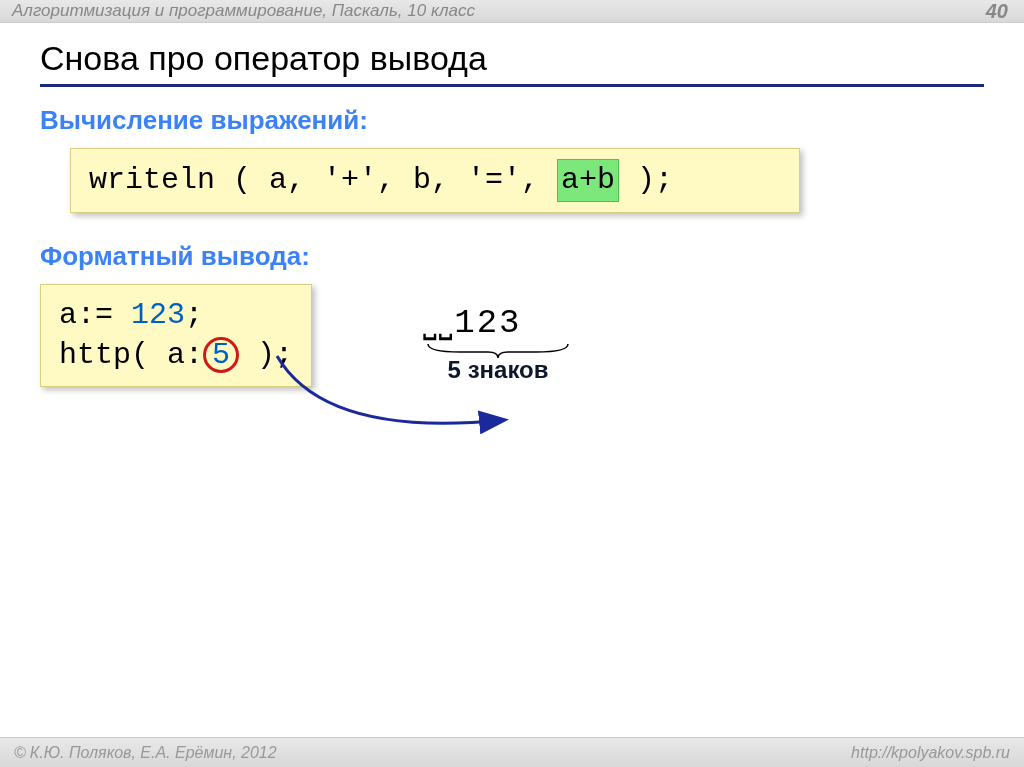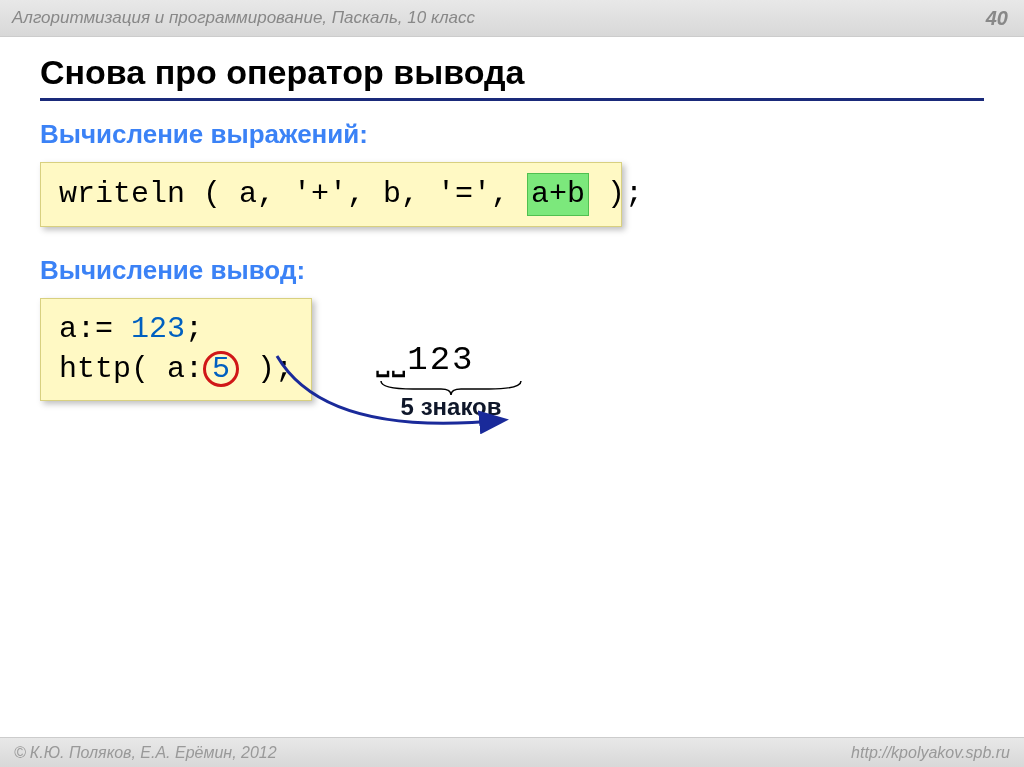--- a/index.html
+++ b/index.html
@@ -7,21 +7,21 @@
     width: 1024px;
     height: 767px;
     background: #fff;
     font-family: Arial, Helvetica, sans-serif;
     position: relative;
     overflow: hidden;
   }
   .header-bar {
     background: linear-gradient(#e8e8e8, #d8d8d8);
     border-bottom: 1px solid #ccc;
-    height: 37px;
+    height: 23px;
     width: 100%;
     display: flex;
     align-items: center;
     padding: 0 12px;
     position: relative;
   }
   .header-title {
     color: #888;
     font-size: 17px;
     font-style: italic;
@@ -34,21 +34,21 @@
     color: #888;
     font-weight: bold;
     font-size: 20px;
     font-style: italic;
   }
   .content {
     padding: 16px 40px 0 40px;
   }
   .slide-title {
     font-size: 34px;
-    font-weight: bold;
+    font-weight: normal;
     color: #000;
     padding-bottom: 6px;
     border-bottom: 3px solid #1a2a7a;
     margin-bottom: 18px;
   }
   .section-label {
     color: #3b82f6;
     font-size: 26px;
     font-weight: bold;
     margin-bottom: 12px;
@@ -57,45 +57,46 @@
     background: #fff9c4;
     border: 1px solid #d8d080;
     box-shadow: 3px 3px 6px rgba(0,0,0,0.25);
     font-family: "Courier New", monospace;
     font-size: 30px;
     padding: 10px 18px;
     display: inline-block;
     line-height: 1.35;
   }
   .code-block-1 {
-    width: 582px;
+    width: 730px;
     white-space: nowrap;
     margin-bottom: 28px;
+    margin-left: 30px;
   }
   .code-block-2 {
     margin-bottom: 20px;
   }
   .hl-green {
     background: #7ce87c;
     border: 1px solid #50c050;
     padding: 0 3px;
     display: inline-block;
   }
   .circle-red {
     border: 3px solid #d01818;
     border-radius: 50%;
     padding: 0 6px;
     display: inline-block;
     line-height: 1.0;
   }
   .num-blue { color: #0060c0; }
   .row2 {
     display: flex;
-    align-items: flex-end;
-    gap: 64px;
+    align-items: center;
+    gap: 111px;
     position: relative;
   }
   .output-col {
     position: relative;
   }
   .output-text {
     font-family: "Courier New", monospace;
     font-size: 34px;
     letter-spacing: 2px;
     line-height: 1;
@@ -142,21 +143,21 @@
 
 <div class="content">
   <div class="slide-title">Снова про оператор вывода</div>
 
   <div class="section-label">Вычисление выражений:</div>
 
   <div class="code-block code-block-1">
     <span>writeln ( a, '+', b, '=', </span><span class="hl-green">a+b</span><span> );</span>
   </div>
 
-  <div class="section-label">Вычисление вывод:</div>
+  <div class="section-label">Форматный вывода:</div>
 
   <div class="row2">
     <div class="code-block code-block-2">
       <span>a:= </span><span class="num-blue">123</span><span>;</span><br>
       <span>http( a:</span><span class="circle-red num-blue">5</span><span> );</span>
     </div>
 
     <div class="output-col">
       <div class="output-text">
         <span>⎵⎵</span><span>123</span>

